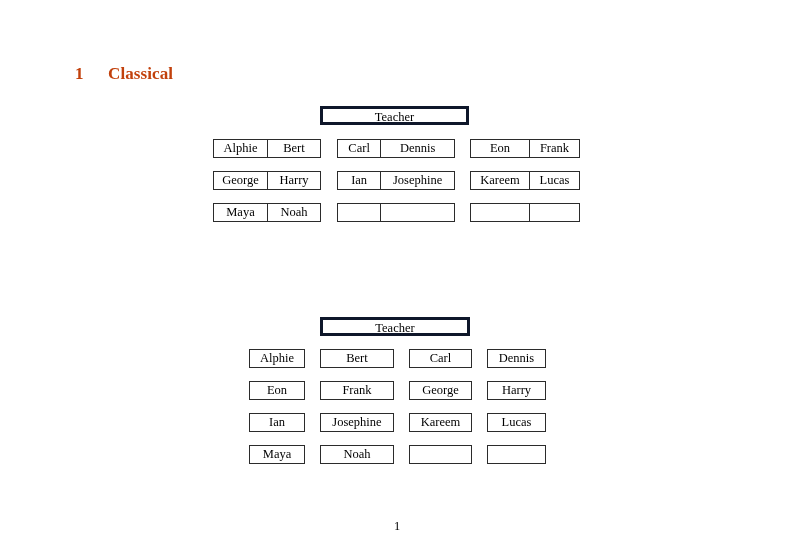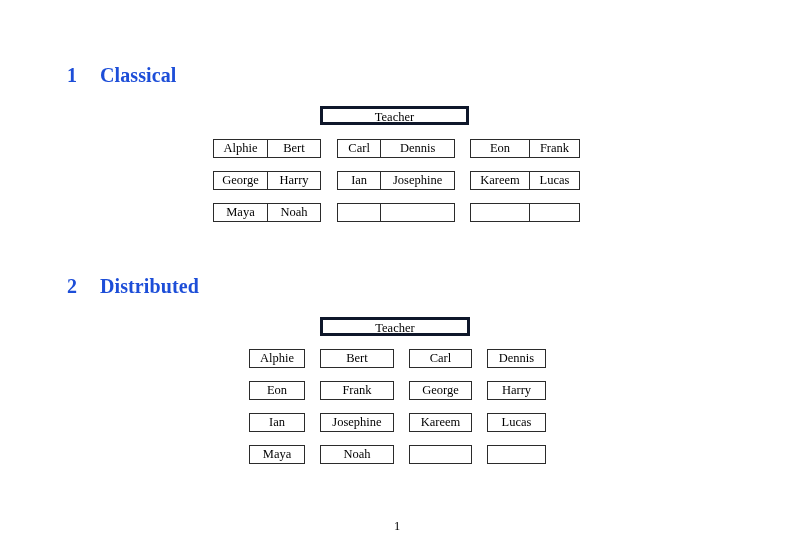--- a/index.html
+++ b/index.html
@@ -20,24 +20,25 @@
 
   .page {
     position: absolute;
     inset: 0;
   }
 
   
   .section-heading {
     position: absolute;
     font-weight: bold;
-    font-size: 20px;
+    font-size: 17px;
     letter-spacing: 0.1px;
     white-space: nowrap;
-    color: #1d4ed8;
+    color: #c2410c;
+    margin-left: 8px;
   }
   .section-heading .sec-num {
     display: inline-block;
     width: 33px;
   }
   .section-heading .sec-title {
     display: inline-block;
   }
 
   #heading-classical   { left: 67px; top: 64px; }
@@ -150,23 +151,20 @@
   </div>
   <div class="pair-group" style="left:470px; top:171px; width:110px;">
     <div class="pair-cell" style="width:59px;">Kareem</div>
     <div class="pair-cell second" style="width:51px;">Lucas</div>
   </div>
   <div class="pair-group" style="left:470px; top:203px; width:110px;">
     <div class="pair-cell" style="width:59px;"></div>
     <div class="pair-cell second" style="width:51px;"></div>
   </div>
 
-  <div class="section-heading" id="heading-distributed">
-    <span class="sec-num">2</span><span class="sec-title">Distributed</span>
-  </div>
 
   <div class="teacher-box" style="left:320px; top:317px; width:150px;">Teacher</div>
 
   <div class="box" style="left:249px; top:349px; width:56px;">Alphie</div>
   <div class="box" style="left:320px; top:349px; width:74px;">Bert</div>
   <div class="box" style="left:409px; top:349px; width:63px;">Carl</div>
   <div class="box" style="left:487px; top:349px; width:59px;">Dennis</div>
 
   <div class="box" style="left:249px; top:381px; width:56px;">Eon</div>
   <div class="box" style="left:320px; top:381px; width:74px;">Frank</div>

